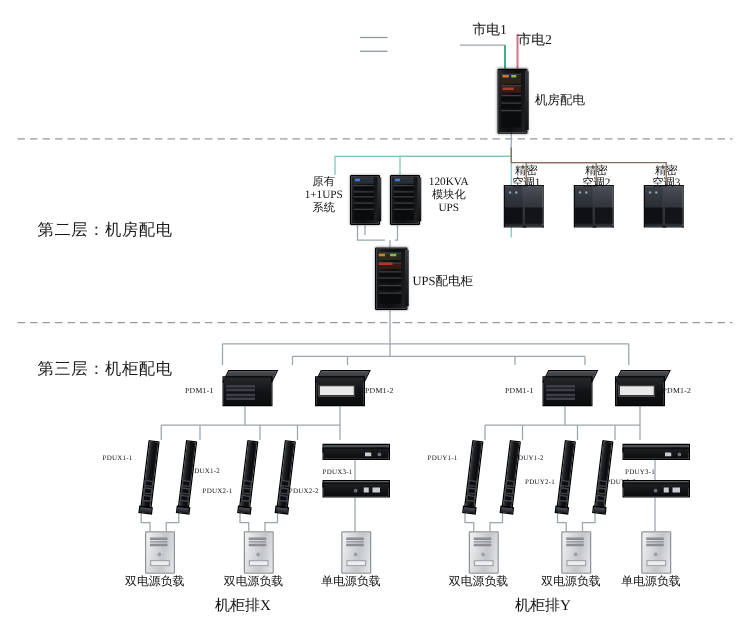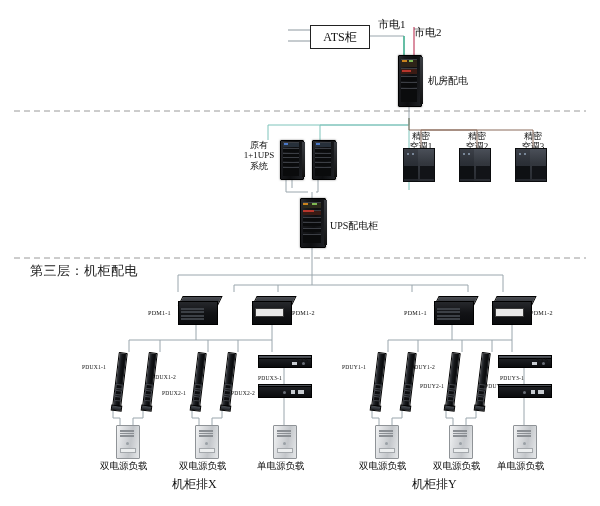--- a/index.html
+++ b/index.html
@@ -181,25 +181,23 @@
 
       <path d="M372 408 L372 418 L379 418 L379 425" stroke="#9aa6ad" stroke-width="1"></path>
       <path d="M402 408 L402 418 L392 418 L392 425" stroke="#9aa6ad" stroke-width="1"></path>
       <path d="M446 408 L446 418 L453 418 L453 425" stroke="#9aa6ad" stroke-width="1"></path>
       <path d="M476 408 L476 418 L466 418 L466 425" stroke="#9aa6ad" stroke-width="1"></path>
 
       <path d="M524 398 L524 425" stroke="#9aa6ad" stroke-width="1"></path>
     </g>
   </svg>
 
-  <div class="lbl layer-title" style="left:30px;top:264px;">第三层：机柜配电</div>
-
-  <div class="ats-box" style="left:310px;top:25px;width:58px;height:22px;">
-    <span>ATS柜</span>
-  </div>
+  <div class="lbl layer-title" style="left:30px;top:177px;">第二层：机房配电</div>
+  <div class="lbl layer-title" style="left:30px;top:288px;">第三层：机柜配电</div>
+
 
   <div class="lbl mains-lbl" style="left:378px;top:18px;">市电1</div>
   <div class="lbl mains-lbl" style="left:414px;top:26px;">市电2</div>
 
   <div class="rack" style="left:398px;top:55px;width:22px;height:50px;">
     <div class="body"></div>
       <div class="side"></div>
     <div class="panel" style="top:8%;height:13%;background:#2d2418;"></div>
     <div class="led amber" style="left:16%;top:10%;width:5px;"></div>
     <div class="led green" style="left:52%;top:10%;width:4px;"></div>
@@ -234,20 +232,25 @@
       <div class="side"></div>
     <div class="panel" style="top:6%;height:9%;background:#27303a;"></div>
     <div class="led blue" style="left:20%;top:8%;width:4px;"></div>
     <div class="panel" style="top:22%;height:7%;"></div>
     <div class="panel" style="top:34%;height:7%;"></div>
     <div class="panel" style="top:46%;height:7%;"></div>
     <div class="panel" style="top:58%;height:7%;"></div>
     <div class="panel" style="top:72%;height:20%;background:#0a0b0c;"></div>
   </div>
 
+  <div class="lbl cab-lbl" style="left:338px;top:140px;width:42px;text-align:center;">
+    <div>120KVA</div>
+    <div>模块化</div>
+    <div>UPS</div>
+  </div>
 
   <div class="lbl cab-lbl" style="left:404px;top:131px;width:34px;text-align:center;">
     <div>精密</div>
     <div>空调1</div>
   </div>
   <div class="ac" style="left:403px;top:148px;width:32px;height:32px;">
     <div class="shellL"></div>
       <div class="shellR"></div>
     <div class="lowL"></div>
       <div class="lowR"></div>

